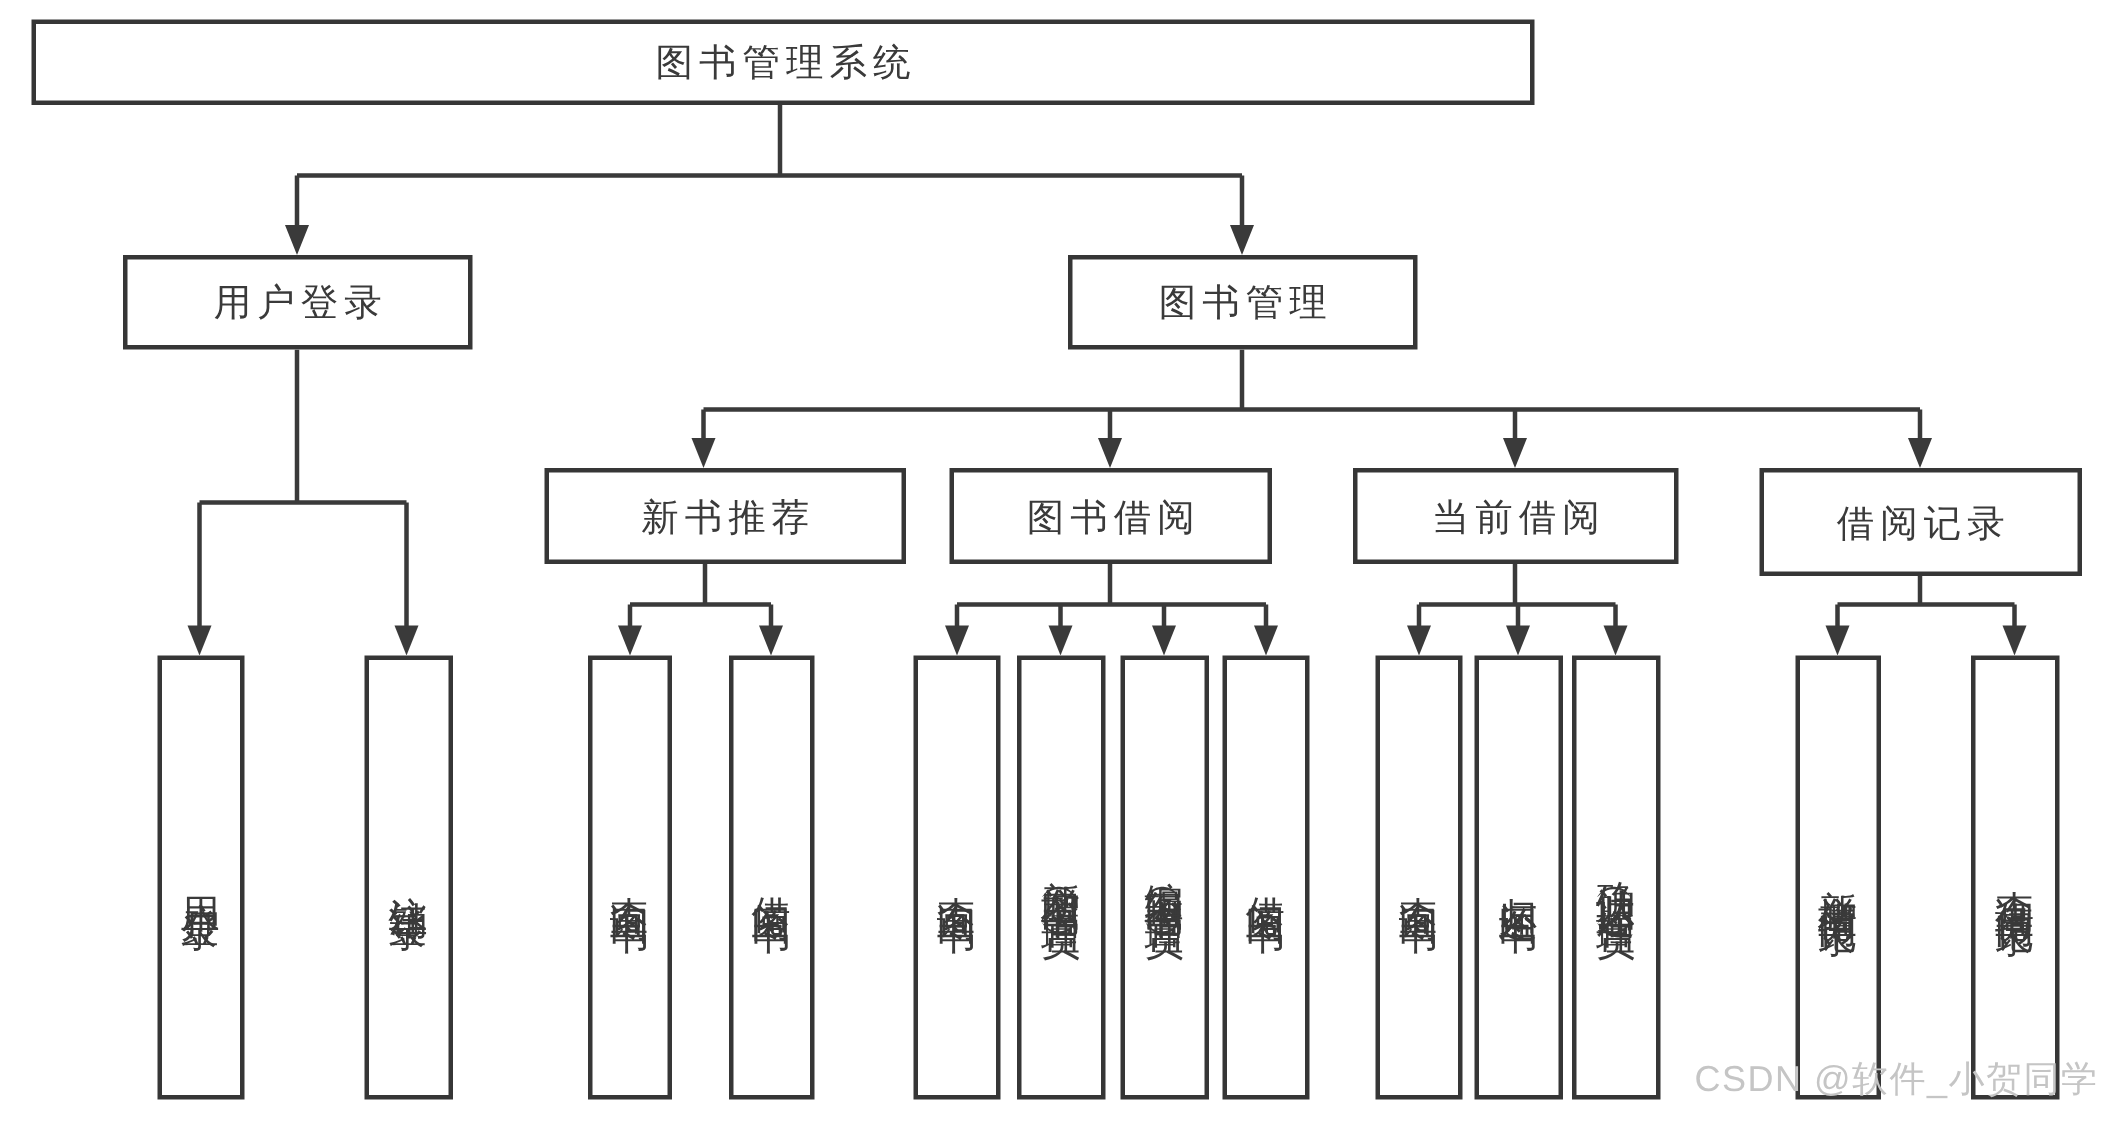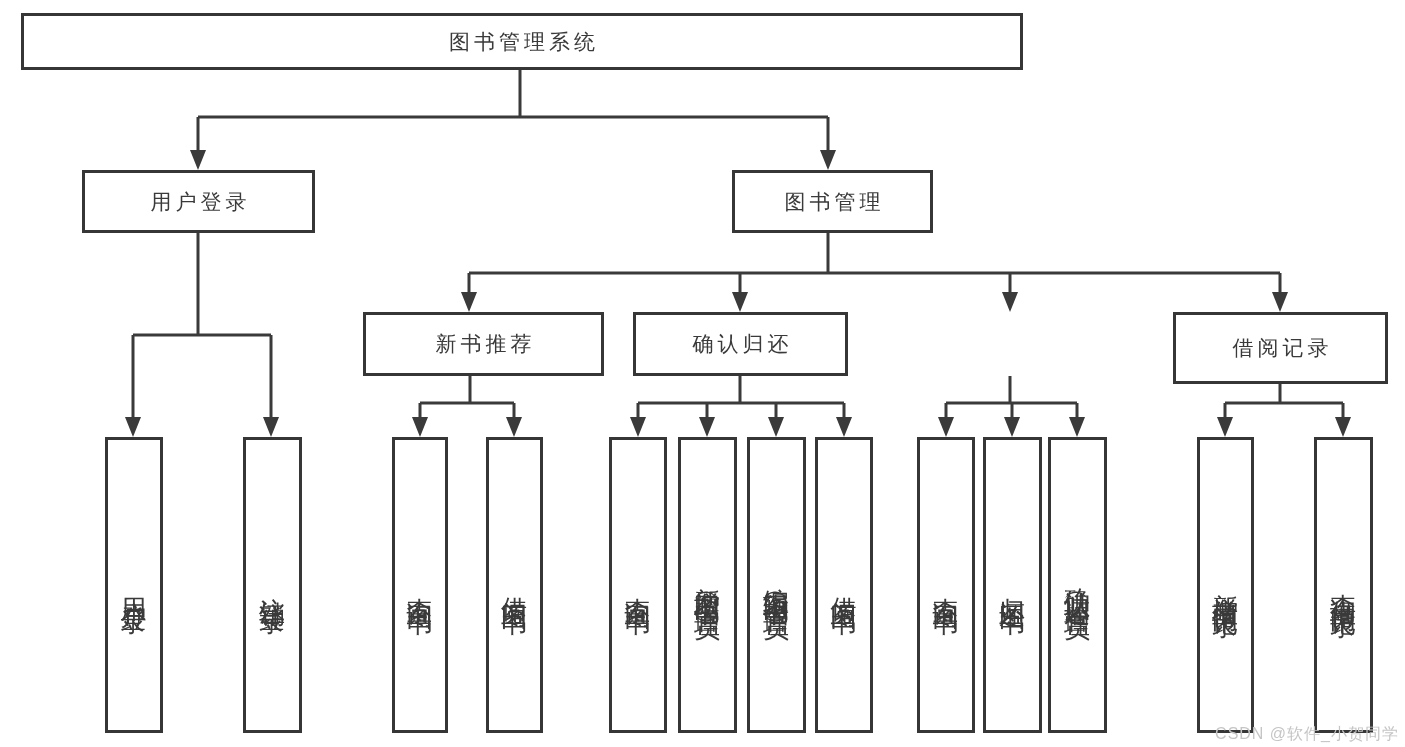--- a/index.html
+++ b/index.html
@@ -32,38 +32,38 @@
     position: absolute;
     background: var(--bg);
     border: 3px solid var(--border);
     color: var(--text);
     display: flex;
     align-items: center;
     justify-content: center;
     z-index: 2;
   }
   .h-node {
-    font-size: 21px;
+    font-size: 25px;
     letter-spacing: 4px;
     padding-left: 4px; 
     white-space: nowrap;
   }
   .v-node {
     writing-mode: vertical-rl;
     text-orientation: mixed;
     font-size: 26px;
     letter-spacing: 4px;
     line-height: 1;
     white-space: nowrap;
   }
   .watermark {
     position: absolute;
     right: 6px;
-    bottom: 2px;
-    font-size: 16px;
+    bottom: 12px;
+    font-size: 24px;
     letter-spacing: 1px;
     color: var(--wm);
     z-index: 4;
     white-space: nowrap;
     margin-top: 36px;
   }
 </style>
 </head>
 <body>
 
@@ -108,24 +108,25 @@
     <g>
       <path d="M1280 376 V403 M1225 403 H1343 M1225 403 V419 M1343 403 V419"></path>
       <polygon points="1217,417 1233,417 1225,437"></polygon>
       <polygon points="1335,417 1351,417 1343,437"></polygon>
     </g>
   </svg>
 
   <div class="node h-node" style="left:21px; top:13px; width:1002px; height:57px">图书管理系统</div>
 
   <div class="node h-node" style="left:82px; top:170px; width:233px; height:63px">用户登录</div>
-  <div class="node h-node" style="left:732px; top:170px; width:201px; height:63px">图书管理</div>
+  <div class="node h-node" style="left:712px; top:170px; width:233px; height:63px">图书管理</div>
 
   <div class="node h-node" style="left:363px; top:312px; width:241px; height:64px">新书推荐</div>
-  <div class="node h-node" style="left:633px; top:312px; width:215px; height:64px">确认归还</div>
+  <div class="node h-node" style="left:633px; top:312px; width:215px; height:64px">图书借阅</div>
+  <div class="node h-node" style="left:902px; top:312px; width:217px; height:64px">当前借阅</div>
   <div class="node h-node" style="left:1173px; top:312px; width:215px; height:72px">借阅记录</div>
 
   <div class="node v-node" style="left:105px; top:437px; width:58px; height:296px">用户登录</div>
   <div class="node v-node" style="left:243px; top:437px; width:59px; height:296px">注销登录</div>
 
   <div class="node v-node" style="left:392px; top:437px; width:56px; height:296px">查询图书</div>
   <div class="node v-node" style="left:486px; top:437px; width:57px; height:296px">借阅图书</div>
 
   <div class="node v-node" style="left:609px; top:437px; width:58px; height:296px">查询图书</div>
   <div class="node v-node" style="left:678px; top:437px; width:59px; height:296px">新增图书（管理员）</div>

